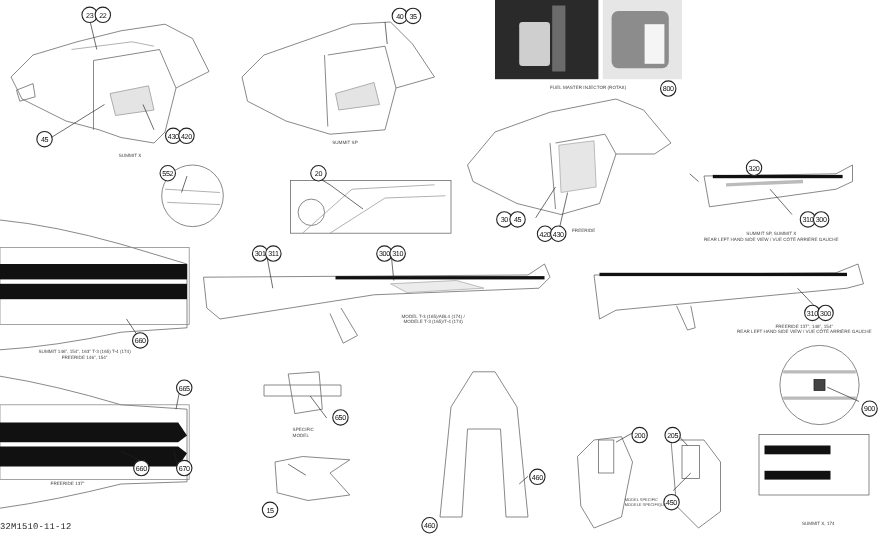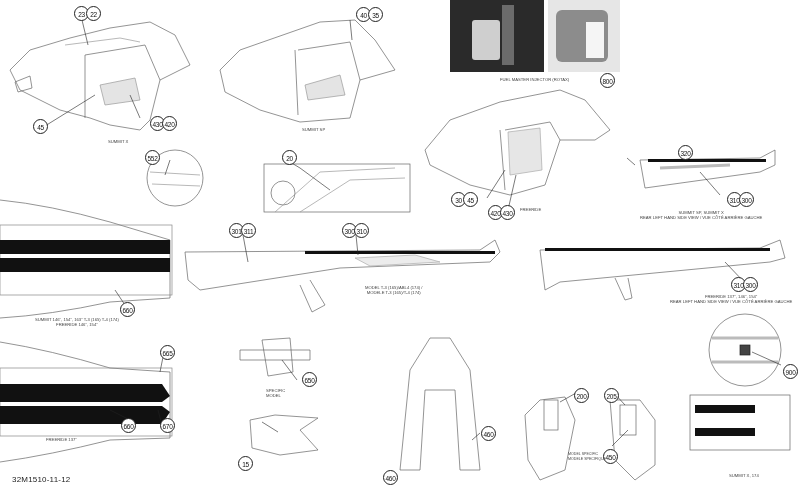--- a/index.html
+++ b/index.html
@@ -1,21 +1,21 @@
 <!DOCTYPE html>
 <html><head>
 <meta charset="utf-8">
 <style>
   html,body{margin:0;padding:0;background:#fff;}
   body{width:800px;height:487px;position:relative;overflow:hidden;font-family:"Liberation Sans",sans-serif;color:#222;}
   svg{position:absolute;left:0;top:0;}
   .callout{position:absolute;width:15px;height:15px;border:1px solid #222;border-radius:50%;background:#fff;font-size:6.5px;line-height:15px;text-align:center;font-family:"Liberation Sans",sans-serif;color:#111;letter-spacing:-0.3px;box-sizing:border-box;}
   .cap{position:absolute;font-size:4.2px;color:#444;text-align:center;line-height:5px;white-space:nowrap;font-family:"Liberation Sans",sans-serif;}
   .photo{position:absolute;overflow:hidden;}
-  .diag-id{position:absolute;left:12px;top:475px;font-size:8px;color:#222;font-family:Liberation Sans, sans-serif;letter-spacing:0.2px;}
+  .diag-id{position:absolute;left:0;top:475px;font-size:8px;color:#222;font-family:Liberation Mono, monospace;letter-spacing:0.2px;}
 </style>
 </head>
 <body>
 
 <svg width="800" height="487" viewBox="0 0 800 487">
   <g fill="none" stroke="#666" stroke-width="0.7">
 
     <g>
       <path d="M10,70 L30,50 L70,38 L110,28 L150,22 L175,35 L190,65 L160,80 L150,120 L140,130 L110,125 L90,118 L60,110 L20,90 Z"></path>
       <path d="M85,55 L85,118 M85,55 L145,45 L160,80"></path>

